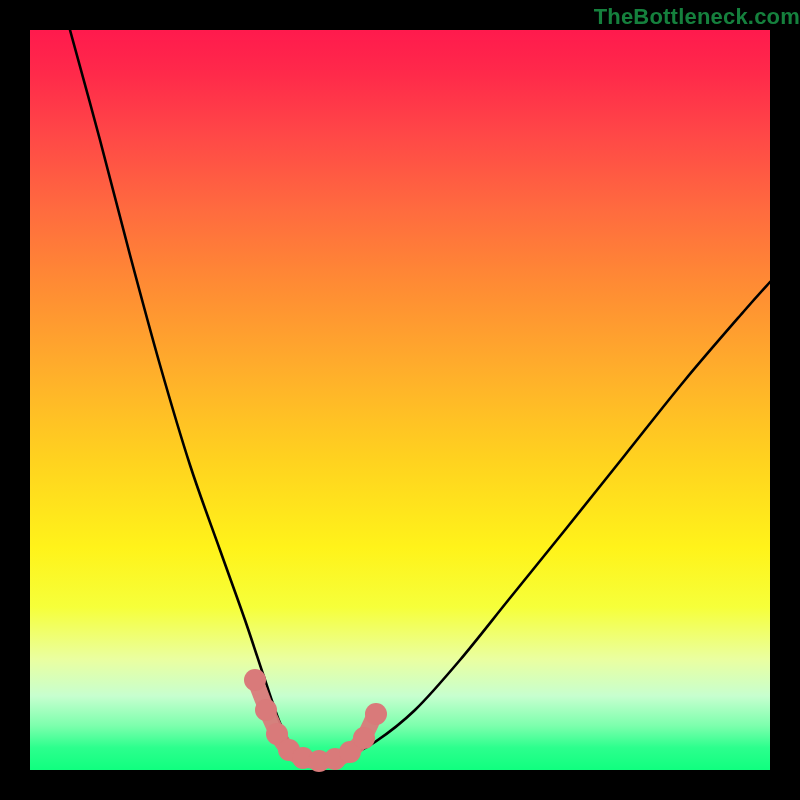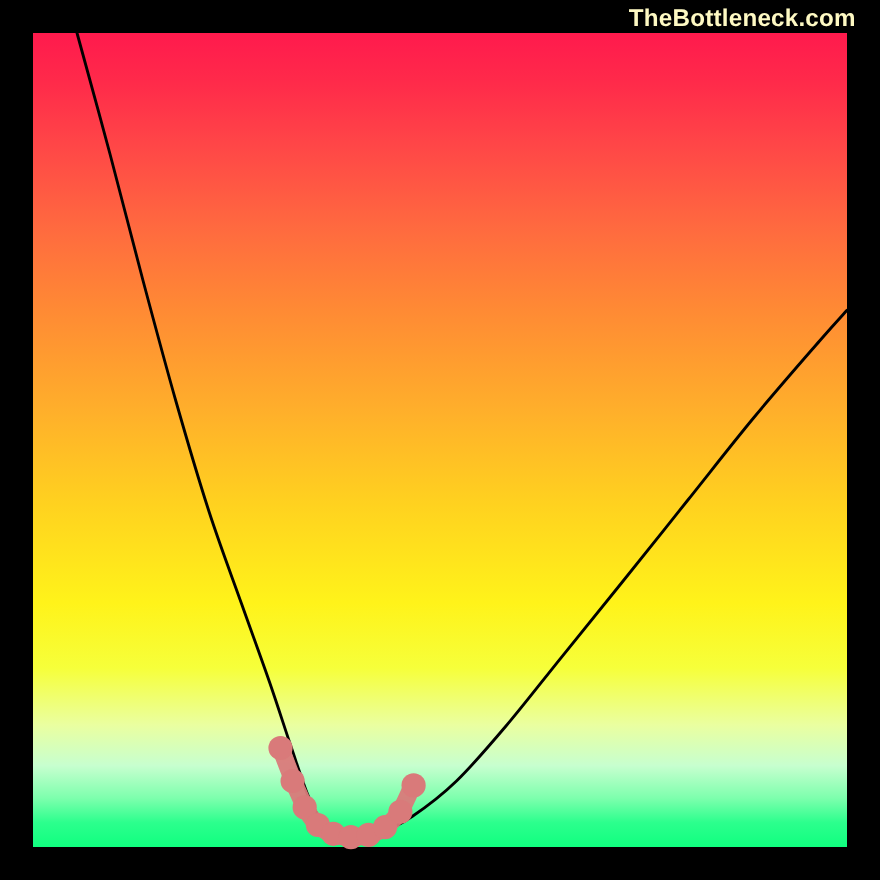--- a/index.html
+++ b/index.html
@@ -29,23 +29,23 @@
       #eaffa0 85%,
       #c7ffcf 90%,
       #7dffad 94%,
       #2cff8d 97%,
       #10ff7f 100%
     );
   }
   .watermark {
     position: absolute;
     top: 6px;
-    right: 22px;
+    right: 0;
     font: 600 22px/1 "Helvetica Neue", Arial, sans-serif;
-    color: #fef9c3;
+    color: #15803d;
     letter-spacing: 0.2px;
     user-select: none;
     text-align: right;
   }
   svg.curves {
     position: absolute;
     left: 0;
     top: 0;
     width: 740px;
     height: 740px;

